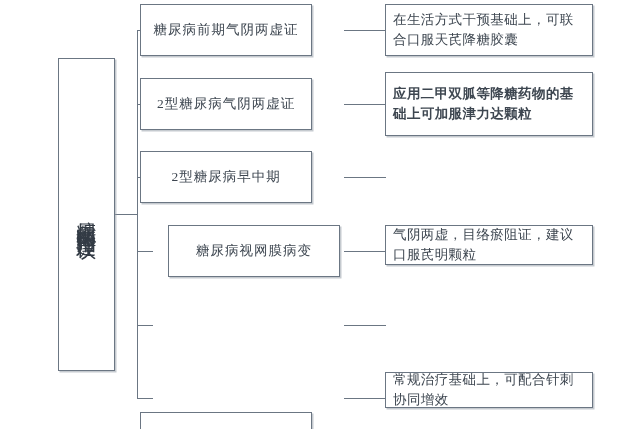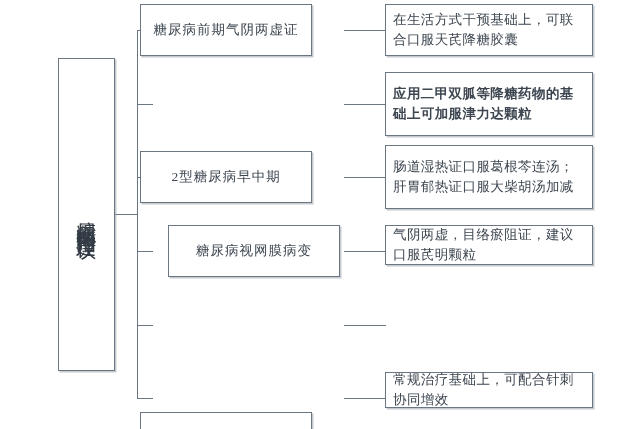--- a/index.html
+++ b/index.html
@@ -119,29 +119,29 @@
     <div class="vtext">糖尿病中医药治疗建议</div>
   </div>
 
   <div class="node mid" style="top:4px; height:52px;">
     <div class="label">糖尿病前期气阴两虚证</div>
   </div>
   <div class="node right" style="top:4px; height:52px;">
     <div class="label">在生活方式干预基础上，可联合口服天芪降糖胶囊</div>
   </div>
 
+  <div class="node mid" style="top:78px; height:52px;">
+    <div class="label">2型糖尿病气阴两虚证</div>
+  </div>
   <div class="node right" style="top:72px; height:64px;font-weight:bold;">
     <div class="label">应用二甲双胍等降糖药物的基础上可加服津力达颗粒</div>
   </div>
 
   <div class="node mid" style="top:151px; height:52px;">
     <div class="label">2型糖尿病早中期</div>
-  </div>
-  <div class="node right" style="top:145px; height:64px;">
-    <div class="label">肠道湿热证口服葛根芩连汤；肝胃郁热证口服大柴胡汤加减</div>
   </div>
 
   <div class="node mid" style="top:225px; height:52px;margin-left:28px;">
     <div class="label">糖尿病视网膜病变</div>
   </div>
   <div class="node right" style="top:225px; height:40px;">
     <div class="label">气阴两虚，目络瘀阻证，建议口服芪明颗粒</div>
   </div>
 
 

